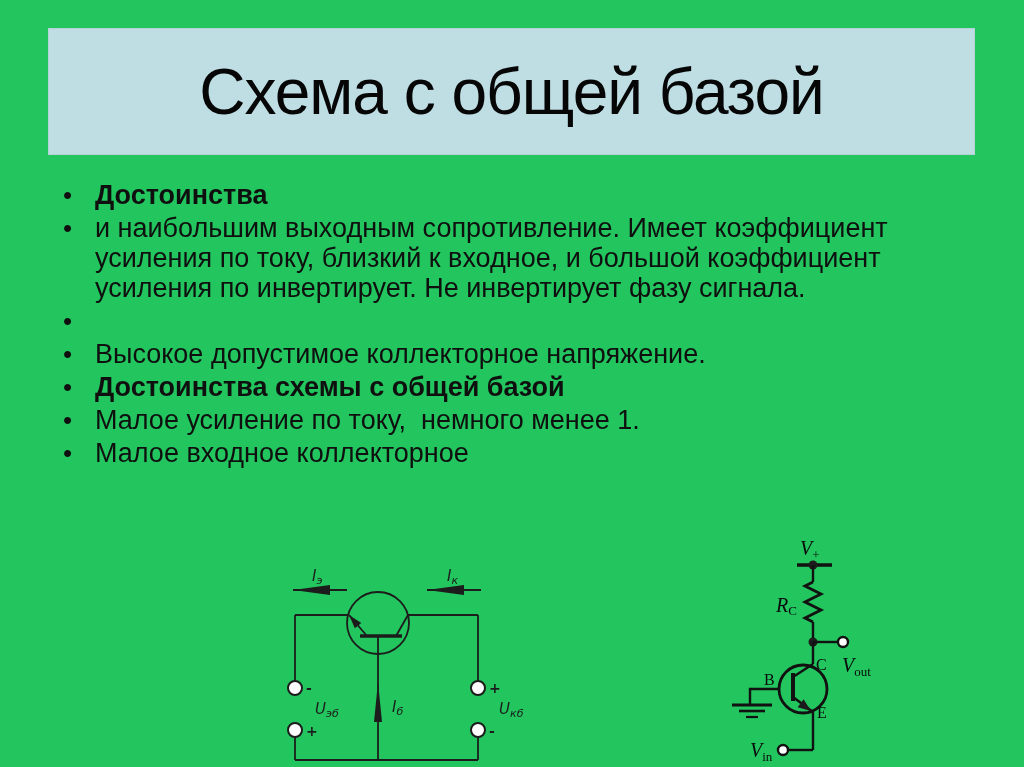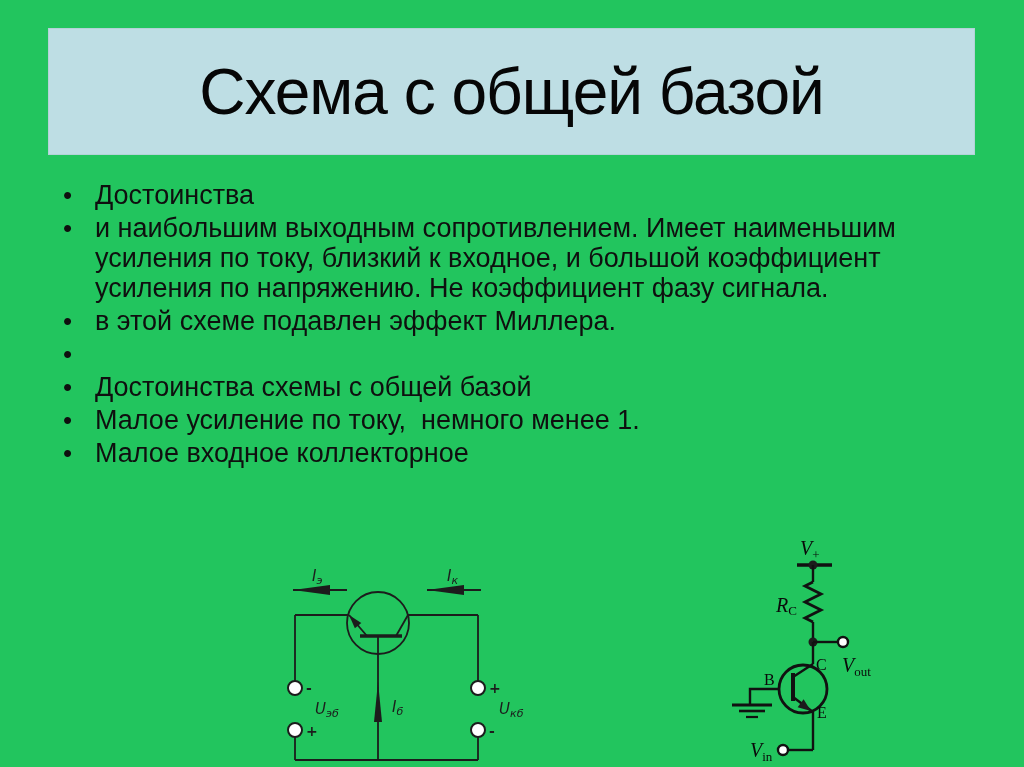--- a/index.html
+++ b/index.html
@@ -13,21 +13,21 @@
     background:#bedee4;border:1px solid rgba(0,0,0,0.05);
     display:flex;align-items:center;justify-content:center;box-sizing:border-box;
   }
   .title-text{
     font-size:64px;letter-spacing:-1px;color:#060606;font-weight:400;white-space:pre;
   }
   .content{position:absolute;left:63px;top:180px;width:912px;color:#0f0f0f;}
   .b{display:flex;align-items:flex-start;margin-bottom:3px;}
   .b .dot{flex:0 0 32px;font-size:26px;line-height:30px;color:#0f0f0f;}
   .b .tx{font-size:27px;line-height:30px;white-space:pre-wrap;}
-  .b.bold .tx{font-weight:400;}
+  .b.bold .tx{font-weight:700;}
   .circuit-left{position:absolute;left:270px;top:540px;}
   .circuit-right{position:absolute;left:720px;top:535px;}
   svg{overflow:visible;}
   .wire{stroke:#1c1c1c;stroke-width:1.8;fill:none;stroke-linecap:butt;}
   .wire-thick{stroke:#1c1c1c;stroke-width:3.5;fill:none;}
   .rwire{stroke:#111;stroke-width:2.4;fill:none;}
   .fillb{fill:#1c1c1c;stroke:none;}
   .term{fill:#ffffff;stroke:#1c1c1c;stroke-width:2;}
   .rterm{fill:#ffffff;stroke:#111;stroke-width:2.4;}
   .clbl{font-family:"DejaVu Sans",sans-serif;font-style:italic;font-size:15px;fill:#1c1c1c;}
@@ -49,33 +49,35 @@
   <div class="content">
     <div class="b bold">
       <span class="dot">•</span>
       <div>
         <div class="tx">Достоинства</div>
       </div>
     </div>
     <div class="b">
       <span class="dot">•</span>
       <div>
-        <div class="tx">и наибольшим выходным сопротивлением. Имеет наименьшим</div>
+        <div class="tx">и наибольшим выходным сопротивление. Имеет коэффициент</div>
         <div class="tx">усиления по току, близкий к входное, и большой коэффициент</div>
-        <div class="tx">усиления по напряжению. Не коэффициент фазу сигнала.</div>
+        <div class="tx">усиления по инвертирует. Не инвертирует фазу сигнала.</div>
       </div>
     </div>
     <div class="b">
       <span class="dot">•</span>
       <div>
-        <div class="tx">в этой схеме подавлен эффект Миллера.</div>
       </div>
     </div>
     <div class="b">
       <span class="dot">•</span>
+      <div>
+        <div class="tx">Высокое допустимое коллекторное напряжение.</div>
+      </div>
     </div>
     <div class="b bold">
       <span class="dot">•</span>
       <div>
         <div class="tx">Достоинства схемы с общей базой</div>
       </div>
     </div>
     <div class="b">
       <span class="dot">•</span>
       <div>

